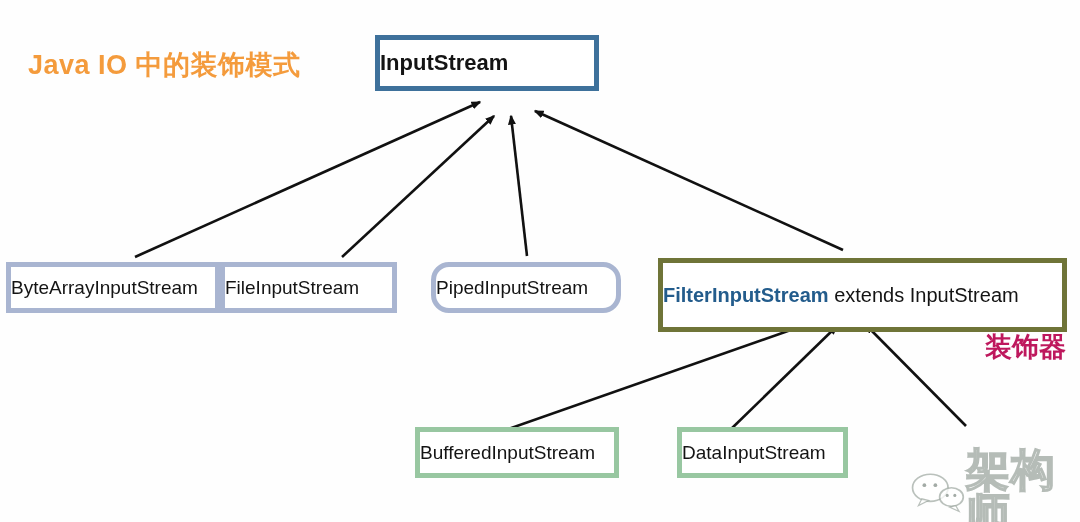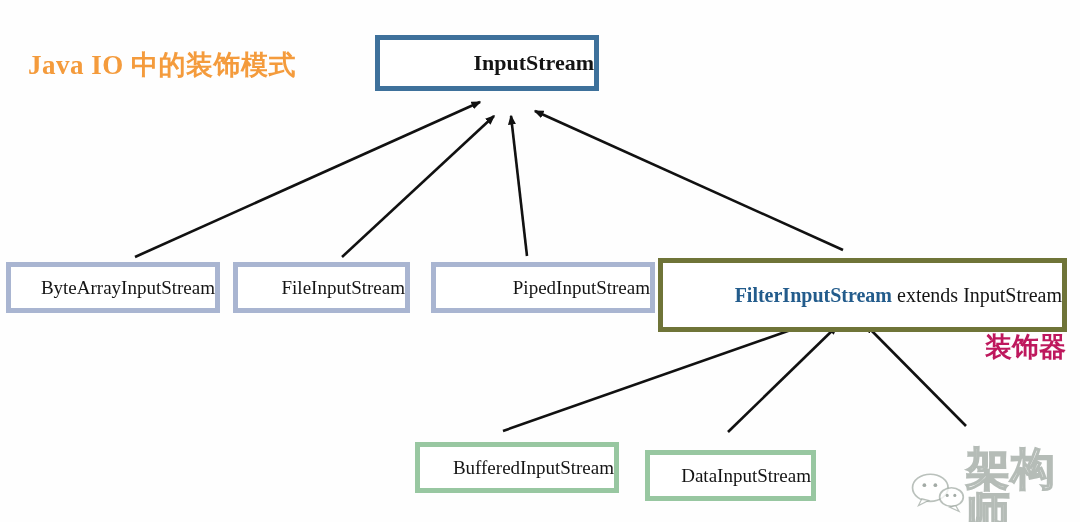--- a/index.html
+++ b/index.html
@@ -1,29 +1,29 @@
 <!DOCTYPE html>
 <html><head>
 <meta charset="utf-8">
 <style>
   html,body{margin:0;padding:0;background:#ffffff;}
   body{font-family:"Liberation Sans", sans-serif;}
-  .canvas{position:relative;width:1080px;height:522px;background:#fefefe;overflow:hidden;font-family:Liberation Serif, serif;}
+  .canvas{position:relative;width:1080px;height:522px;background:#fefefe;overflow:hidden;}
   .title{position:absolute;left:28px;top:47px;font-size:27px;font-weight:bold;letter-spacing:0.5px;}
-  .node{position:absolute;box-sizing:border-box;background:#ffffff;display:flex;align-items:center;justify-content:flex-end;color:#141414;white-space:nowrap;}
+  .node{position:absolute;box-sizing:border-box;background:#ffffff;display:flex;align-items:center;justify-content:flex-start;color:#141414;white-space:nowrap;}
   .node-root{left:375px;top:35px;width:224px;height:56px;border:5px solid #3e719b;font-size:22px;font-weight:bold;}
   .node-plain{border:5px solid #a9b5d1;font-size:19px;height:51px;top:262px;}
-  .node-bytearray{left:6px;width:214px;padding-left:7px;}
-  .node-file{left:233px;width:177px;}
-  .node-piped{left:431px;width:224px;}
+  .node-bytearray{left:6px;width:214px;}
+  .node-file{left:220px;width:177px;}
+  .node-piped{left:431px;width:190px;border-radius:18px;}
   .node-decorator{left:658px;top:258px;width:409px;height:74px;border:5px solid #6f7438;font-size:20px;}
   .node-decorator .hl{font-weight:bold;color:#235c8c;}
   .node-green{border:5px solid #98c7a1;font-size:19px;height:51px;top:427px;}
-  .node-buffered{left:415px;width:204px;margin-top:15px;}
-  .node-data{left:645px;width:171px;margin-top:23px;}
+  .node-buffered{left:415px;width:204px;}
+  .node-data{left:677px;width:171px;}
   .node-linenumber{left:841px;width:232px;}
   .decorator-label{position:absolute;left:985px;top:329px;font-size:27px;font-weight:bold;color:#be185d;}
   .arrows{position:absolute;left:0;top:0;width:1080px;height:522px;pointer-events:none;}
   .watermark{position:absolute;left:910px;top:448px;display:flex;align-items:center;z-index:5;pointer-events:none;}
   .watermark-text{font-size:44px;font-weight:bold;color:rgba(255,255,255,0.45);-webkit-text-stroke:1.6px rgba(156,166,159,0.75);letter-spacing:1px;line-height:1;}
 </style>
 </head>
 <body>
 
 <div class="canvas">

